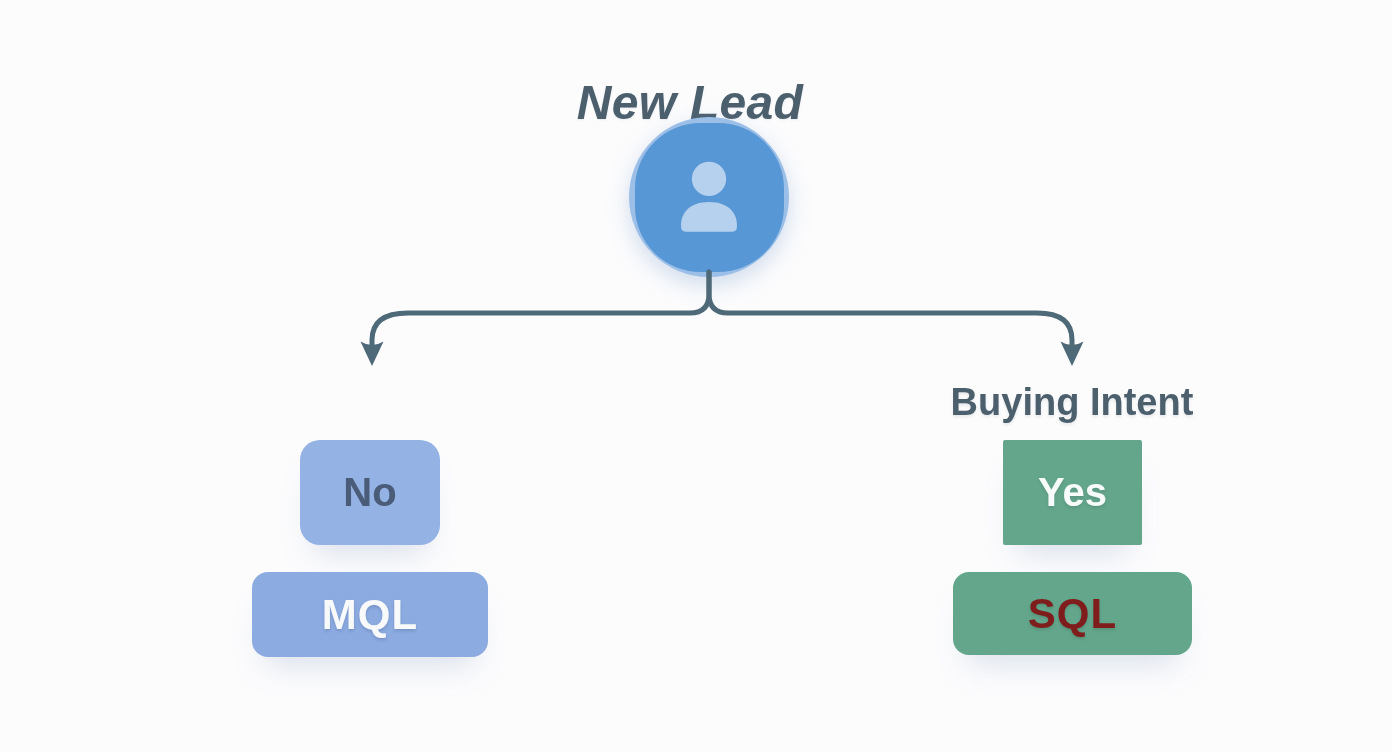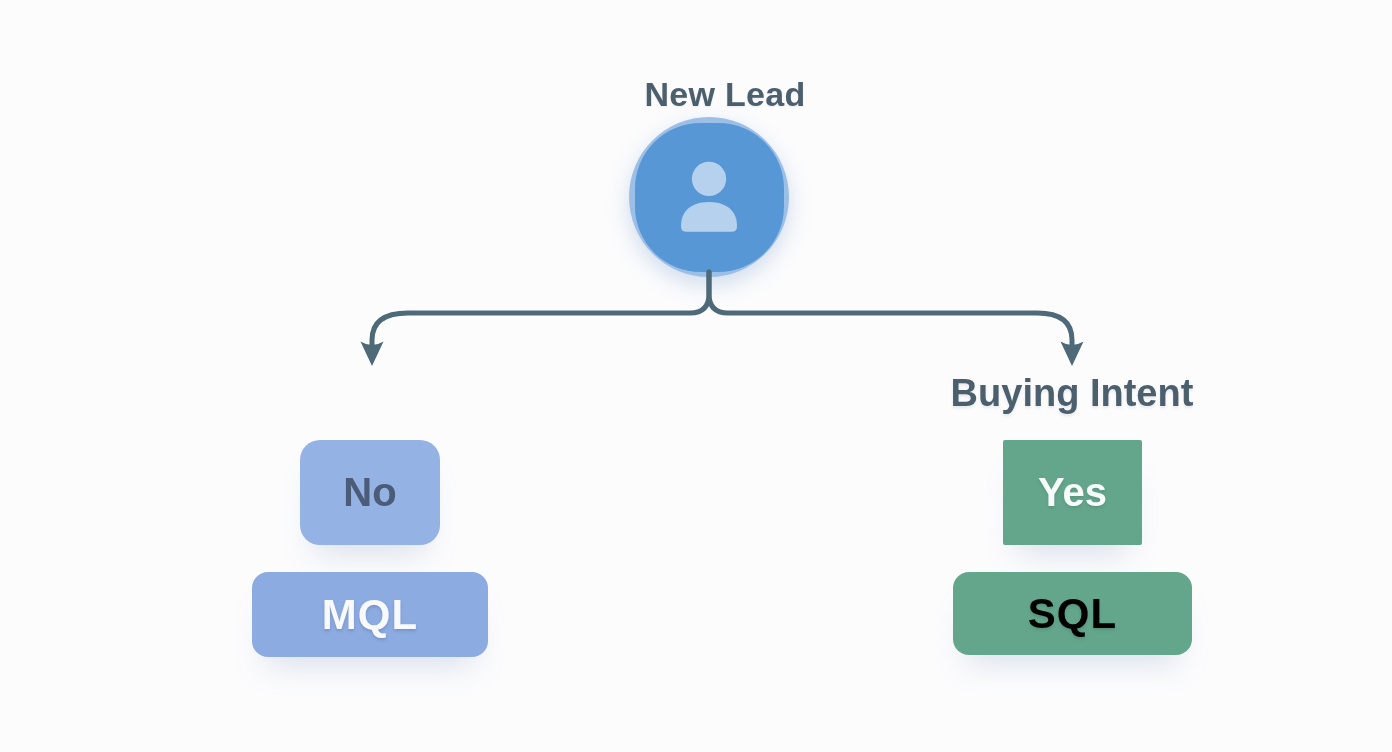--- a/index.html
+++ b/index.html
@@ -11,28 +11,29 @@
     font-family: "Liberation Sans", sans-serif;
   }
   .canvas {
     position: relative;
     width: 1392px;
     height: 752px;
     background: #fcfcfd;
   }
   .node-title {
     position: absolute;
-    left: 725px;
+    left: 690px;
     top: 75px;
     transform: translateX(-50%);
-    font-size: 34px;
+    font-size: 48px;
     font-weight: bold;
     letter-spacing: 0.3px;
     white-space: nowrap;
     text-shadow: 0 1px 2px rgba(60,80,100,0.10);
+    font-style: italic;
   }
   .avatar-ring {
     position: absolute;
     left: 629px;
     top: 117px;
     width: 160px;
     height: 160px;
     border-radius: 50%;
     display: flex;
     align-items: center;
@@ -68,21 +69,21 @@
   .branch-heading {
     position: absolute;
     top: 372px;
     transform: translateX(-50%);
     font-size: 38px;
     font-weight: bold;
     white-space: nowrap;
     text-shadow: 0 2px 3px rgba(70,90,110,0.12);
   }
   .heading-left  { left: 371px; }
-  .heading-right { left: 1072px; }
+  .heading-right { left: 1072px; margin-top: 9px; }
   .box {
     position: absolute;
     display: flex;
     align-items: center;
     justify-content: center;
     font-weight: bold;
     box-shadow: 0 22px 30px -14px rgba(130,150,185,0.28);
   }
   .decision-left {
     left: 300px; top: 440px;
@@ -142,16 +143,16 @@
   </div>
   <div class="box outcome-left" style="background-color: rgb(140, 171, 224);">
     <span style="color: rgb(247, 249, 251);">MQL</span>
   </div>
 
   <div class="branch-heading heading-right" style="color: rgb(76, 95, 109);">Buying Intent</div>
   <div class="box decision-right" style="background-color: rgb(100, 166, 140);">
     <span style="color: rgb(247, 251, 249);">Yes</span>
   </div>
   <div class="box outcome-right" style="background-color: rgb(99, 166, 140);">
-    <span style="color: #000000;">SQL</span>
+    <span style="color: #7f1d1d;">SQL</span>
   </div>
 
 </div>
 
 </body></html>

